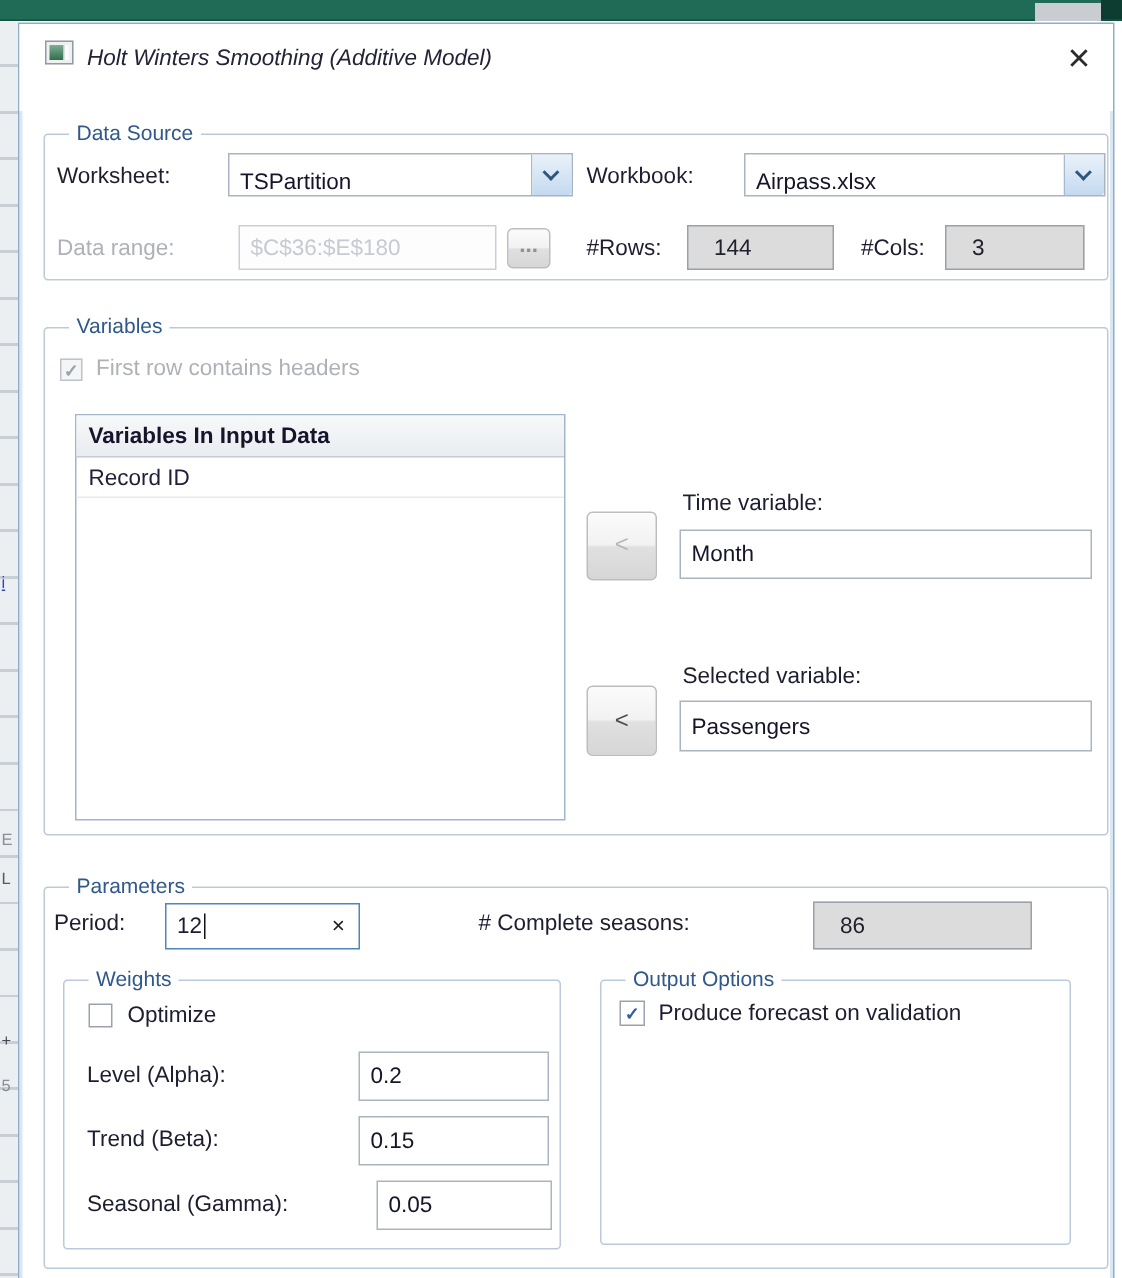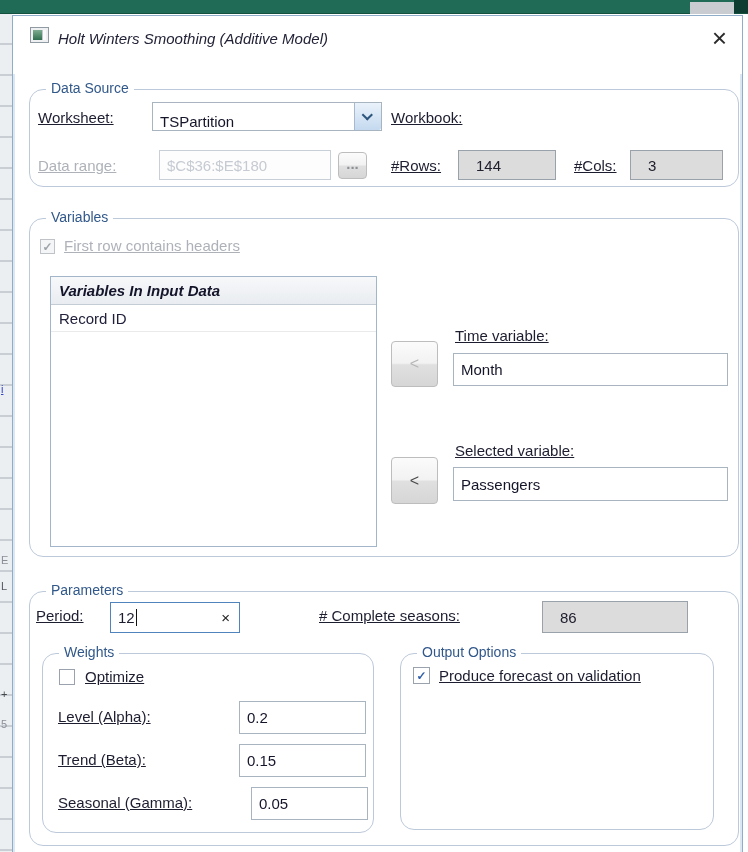--- a/index.html
+++ b/index.html
@@ -23,23 +23,23 @@
     background:#ffffff; border:1px solid #8fadc9; box-shadow:inset 0 0 0 2px #dbe7f3;
   }
   #titlebar { position:absolute; left:0; top:0; width:100%; height:58px; background:#ffffff;font-style:italic; }
   #app-icon { position:absolute; left:17px; top:11px; width:19px; height:16px; border:1px solid #8f9aa2; background:#eef0f2; display:flex; padding:2px; }
   #app-icon .ai-l { width:9px; height:100%; background:linear-gradient(#7fae92, #2e6e4e); }
   #app-icon .ai-r { flex:1; background:#fbfbfb; border-left:1px solid #c4c8cc; }
   #title { position:absolute; left:45px; top:14px; font-size:15px; color:#232338; white-space:nowrap; }
   #close { position:absolute; left:688px; top:4px; width:36px; height:36px; font-size:26px; font-weight:400;
            color:#2b2b2b; text-align:center; line-height:36px; cursor:pointer; }
   
-  .grp { position:absolute; border:1px solid #bcc9da; border-radius:14px; background:#ffffff; }
+  .grp { position:absolute; border:1px solid #bcc9da; border-radius:3px; background:#ffffff; }
   .glbl { position:absolute; top:-10px; left:16px; background:#ffffff; padding:0 5px; color:#31588a; font-size:14px; white-space:nowrap; }
-  .lab { position:absolute; white-space:nowrap; color:#1d1d30;text-decoration:underline; }
+  .lab { position:absolute; white-space:nowrap; color:#1d1d30; }
   .lab.dis { color:#aeb2b8; }
   
   .combo { position:absolute; height:29px; border:1px solid #a9b4c1; background:#ffffff; display:flex; align-items:flex-end; }
   .cval { flex:1; padding-left:7px; color:#15152a; white-space:nowrap; overflow:hidden; }
   .cbtn { width:27px; height:100%; border-left:1px solid #a9b9cd; border-radius:0 2px 2px 0;
           background:linear-gradient(#eaf2fb, #c4d9ef); display:flex; align-items:center; justify-content:center; cursor:pointer; }
   .chev { width:8px; height:8px; border-left:2px solid #2d567e; border-bottom:2px solid #2d567e;
           transform:rotate(-45deg) translate(1px,-2px); }
   
   .tfield { position:absolute; border:1px solid #a9b4c1; background:#ffffff; display:flex; align-items:center; padding-left:7px; color:#15152a; }
@@ -48,21 +48,21 @@
   .btn3d { position:absolute; border:1px solid #bdbdbd; border-radius:4px; text-align:center; cursor:pointer;
            background:linear-gradient(#fbfbfb 0%, #f2f2f2 48%, #e0e0e0 52%, #d6d6d6 100%); }
   
   .cb { position:absolute; border:1px solid #9aa3ad; background:#ffffff; display:flex; align-items:center; justify-content:center; }
   .cb.dis { border-color:#bfc3c8; background:#f4f5f6; }
   .cb .ck { font-size:12px; font-weight:bold; color:#2f5fa8; line-height:1; }
   .cb.dis .ck { color:#9ea3a9; }
   
   #listbox { position:absolute; left:20px; top:57px; width:327px; height:271px; border:1px solid #a3b5c9; background:#ffffff; }
   #list-header { height:28px; background:linear-gradient(#f7f8fa, #e9ecf0); border-bottom:1px solid #c3cbd5;
-                 font-weight:bold; color:#14142a; display:flex; align-items:center; padding-left:8px;font-style:italic; }
+                 font-weight:bold; color:#14142a; display:flex; align-items:center; padding-left:8px; }
   .list-item { height:27px; display:flex; align-items:center; padding-left:8px; border-bottom:1px solid #e9eaec; color:#20203a; cursor:default; }
   
   #period-field { position:absolute; left:80px; top:10px; width:130px; height:31px; border:1px solid #4f84bd;
                   background:#fff; display:flex; align-items:center; padding-left:7px; }
   #caret { width:1px; height:17px; background:#111; margin-left:1px; }
   #period-clear { margin-left:auto; padding:0 9px; font-size:15px; color:#222; cursor:pointer; }
 </style>
 </head>
 <body>
 
@@ -92,20 +92,26 @@
   <div class="grp" style="left:16px;top:73px;width:710px;height:98px">
     <span class="glbl">Data Source</span>
     <span class="lab" style="left:8px;top:19px">Worksheet:</span>
     <div class="combo" style="left:122px;top:12px;width:230px">
       <span class="cval">TSPartition</span>
       <span class="cbtn">
           <i class="chev"></i>
         </span>
     </div>
     <span class="lab" style="left:361px;top:19px">Workbook:</span>
+    <div class="combo" style="left:466px;top:12px;width:241px">
+      <span class="cval">Airpass.xlsx</span>
+      <span class="cbtn">
+          <i class="chev"></i>
+        </span>
+    </div>
     <span class="lab dis" style="left:8px;top:67px">Data range:</span>
     <div class="tfield dis" style="left:129px;top:60px;width:172px;height:30px">$C$36:$E$180</div>
     <div class="btn3d" style="left:308px;top:62px;width:29px;height:27px;line-height:22px;color:#8d9196;font-weight:bold">...</div>
     <span class="lab" style="left:361px;top:67px">#Rows:</span>
     <div class="gbox" style="left:428px;top:60px;width:98px;height:30px">144</div>
     <span class="lab" style="left:544px;top:67px">#Cols:</span>
     <div class="gbox" style="left:600px;top:60px;width:93px;height:30px">3</div>
   </div>
 
   <div class="grp" style="left:16px;top:202px;width:710px;height:339px">

